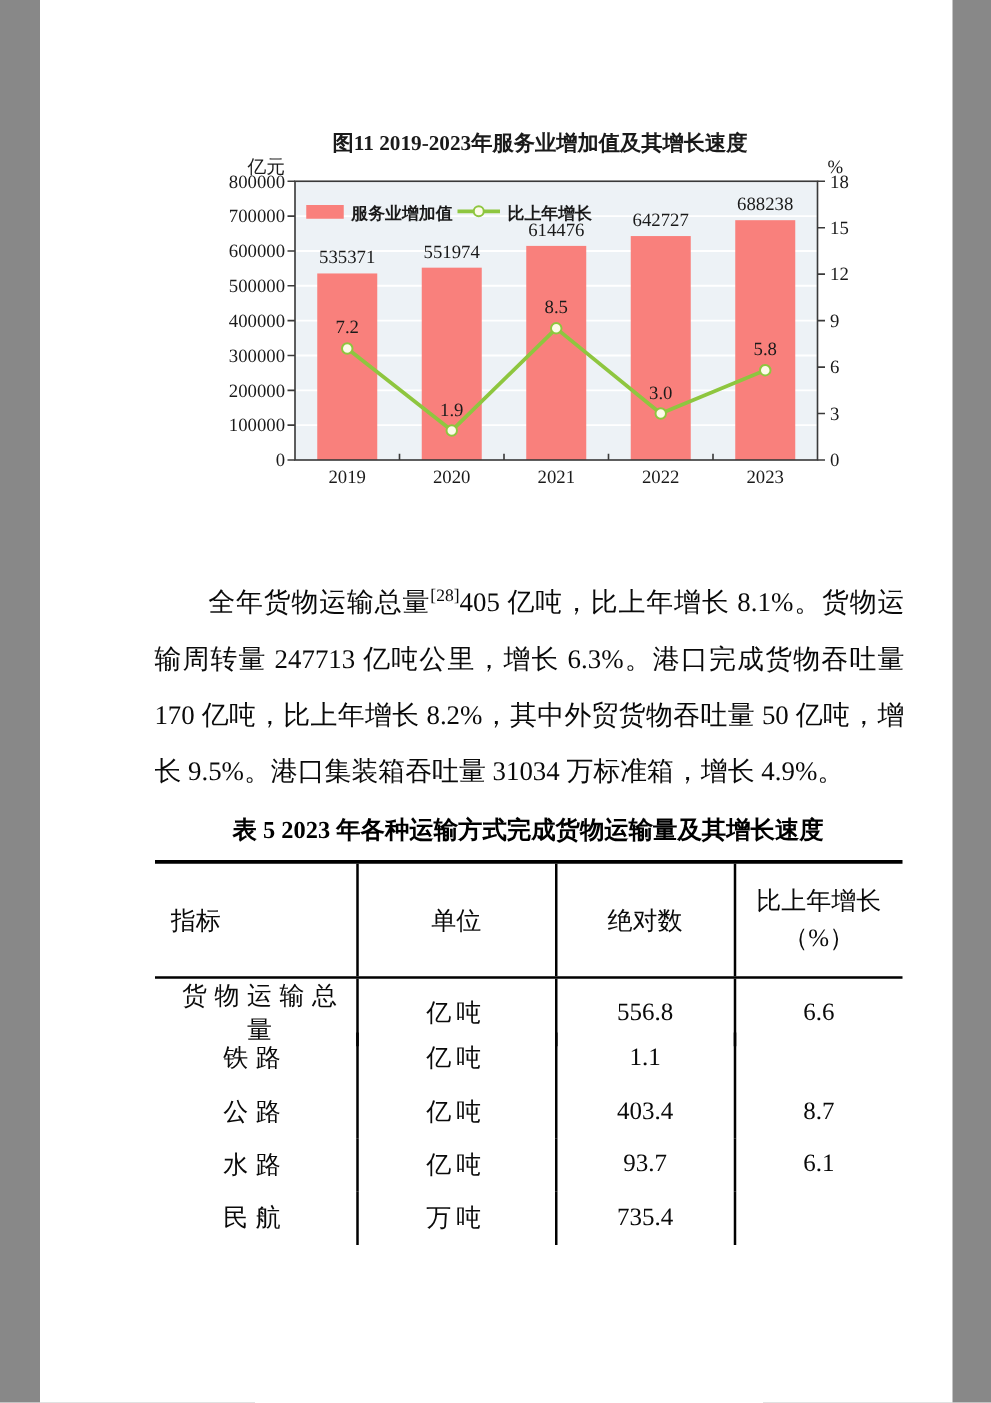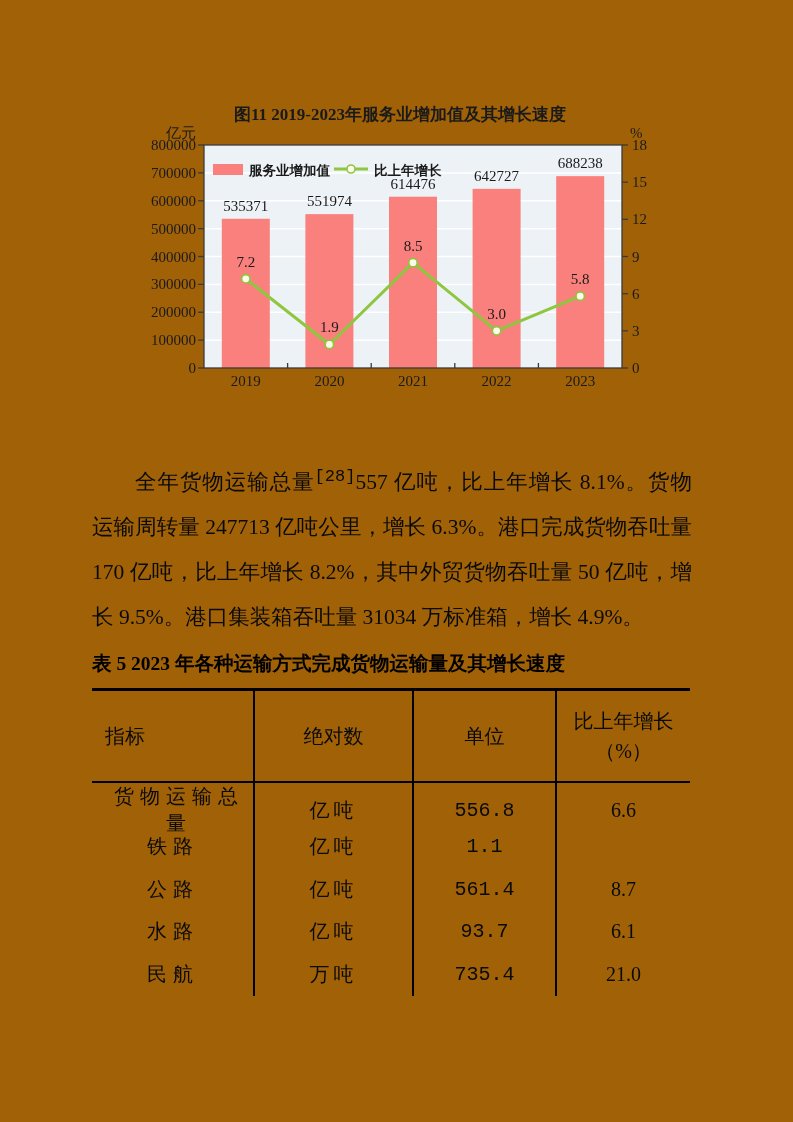--- a/index.html
+++ b/index.html
@@ -1,50 +1,50 @@
 <!DOCTYPE html>
 <html><head>
 <meta charset="utf-8">
 <style>
   html,body{margin:0;padding:0;}
   body{background:#888;}
   .page{
     position:relative;
-    width:793px;height:1122px;
-    background:#a16207;
+    width:730px;height:1122px;
+    background:#ffffff;
     margin:0 auto;
     overflow:hidden;
     font-family:"Liberation Serif","DejaVu Serif",serif;
     color:#111;
   }
   
   .chart-block{position:absolute;left:128px;top:102px;width:545px;height:292px;}
   .chart-block svg{display:block;}
   
   .para{
     position:absolute;left:92px;top:438px;width:600px;
     font-size:21.5px;line-height:45px;
     text-align:justify;text-indent:2em;
     color:#0a0a0a;
   }
-  .para sup{font-size:17px;line-height:0;vertical-align:super;font-family:Liberation Mono, monospace;}
+  .para sup{font-size:14px;line-height:0;vertical-align:super;}
   
   .table-title{
     position:absolute;left:92px;top:650px;width:598px;
-    text-align:left;font-weight:bold;font-size:19.5px;color:#000;
+    text-align:center;font-weight:bold;font-size:19.5px;color:#000;
     font-family:"Liberation Serif","DejaVu Serif",serif;
   }
   .tbl{
     position:absolute;left:92px;top:688px;width:598px;
     font-size:20px;color:#0a0a0a;
   }
   .tr{display:grid;grid-template-columns:163px 159px 143px 133px;}
   .td{display:flex;align-items:center;justify-content:center;text-align:center;}
   .td.c1{justify-content:flex-start;padding-left:13px;box-sizing:border-box;}
-  .tr > .td:nth-child(-n+3){border-right:2px solid #000;font-family:Liberation Mono, monospace;}
+  .tr > .td:nth-child(-n+3){border-right:2px solid #000;}
   .thead{height:90px;border-top:3px solid #000;border-bottom:2px solid #000;}
   .thead .c4{flex-direction:column;line-height:30px;}
   .row{height:42.5px;}
   .row .c1{letter-spacing:6px;}
   .row .c1.sub{padding-left:55px;text-align:right;}
   .row .c2{letter-spacing:4px;}
 </style>
 </head>
 <body>
 
@@ -127,60 +127,59 @@
         <circle cx="452.2" cy="194.14444444444445" r="4.2" fill="#fdfbe9" stroke="#8ec63f" stroke-width="1.6"></circle>
         <text x="452.2" y="182.14444444444445" font-size="15" text-anchor="middle" font-family="&quot;Liberation Serif&quot;,&quot;DejaVu Serif&quot;,serif" font-weight="normal" fill="#1a1a1a">5.8</text>
         <rect x="85" y="62" width="30" height="11" fill="#f9807c"></rect>
         <text x="121" y="73" font-size="13.5" text-anchor="start" font-family="&quot;Liberation Serif&quot;,&quot;DejaVu Serif&quot;,serif" font-weight="bold" fill="#1a1a1a">服务业增加值</text>
         <line x1="206" y1="67" x2="240" y2="67" stroke="#8ec63f" stroke-width="3"></line>
         <circle cx="223" cy="67" r="4" fill="#fdfbe9" stroke="#8ec63f" stroke-width="1.6"></circle>
         <text x="246" y="73" font-size="13.5" text-anchor="start" font-family="&quot;Liberation Serif&quot;,&quot;DejaVu Serif&quot;,serif" font-weight="bold" fill="#1a1a1a">比上年增长</text>
       </svg>
   </div>
 
-  <p class="para"><span>全年货物运输总量</span><sup>[28]</sup><span>557 亿吨，比上年增长 8.1%。货物运输周转量 247713 亿吨公里，增长 6.3%。港口完成货物吞吐量 170 亿吨，比上年增长 8.2%，其中外贸货物吞吐量 50 亿吨，增长 9.5%。港口集装箱吞吐量 31034 万标准箱，增长 4.9%。</span></p>
+  <p class="para"><span>全年货物运输总量</span><sup>[28]</sup><span>405 亿吨，比上年增长 8.1%。货物运输周转量 247713 亿吨公里，增长 6.3%。港口完成货物吞吐量 170 亿吨，比上年增长 8.2%，其中外贸货物吞吐量 50 亿吨，增长 9.5%。港口集装箱吞吐量 31034 万标准箱，增长 4.9%。</span></p>
 
   <div class="table-title">表 5 2023 年各种运输方式完成货物运输量及其增长速度</div>
 
   <div class="tbl">
     <div class="tr thead">
       <div class="td c1">指标</div>
+      <div class="td c2">单位</div>
       <div class="td c3">绝对数</div>
-      <div class="td c2">单位</div>
       <div class="td c4">
         <div>比上年增长</div>
         <div>（%）</div>
       </div>
     </div>
     <div id="tbody">
         <div class="tr row">
           <div class="td c1">货物运输总量</div>
           <div class="td c2">亿吨</div>
           <div class="td c3">556.8</div>
           <div class="td c4">6.6</div>
         </div>
         <div class="tr row">
           <div class="td c1 sub">铁路</div>
           <div class="td c2">亿吨</div>
           <div class="td c4">1.1</div>
         </div>
         <div class="tr row">
           <div class="td c1 sub">公路</div>
           <div class="td c2">亿吨</div>
-          <div class="td c3">561.4</div>
+          <div class="td c3">403.4</div>
           <div class="td c4">8.7</div>
         </div>
         <div class="tr row">
           <div class="td c1 sub">水路</div>
           <div class="td c2">亿吨</div>
           <div class="td c3">93.7</div>
           <div class="td c4">6.1</div>
         </div>
         <div class="tr row">
           <div class="td c1 sub">民航</div>
           <div class="td c2">万吨</div>
           <div class="td c3">735.4</div>
-          <div class="td c4">21.0</div>
         </div>
       </div>
   </div>
 
 </div>
 
 </body></html>

